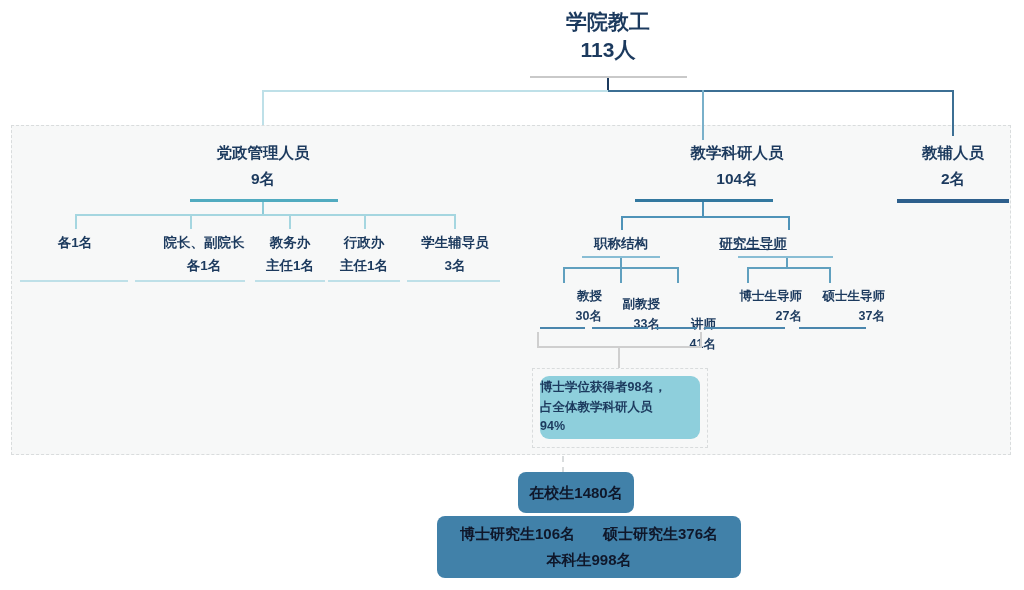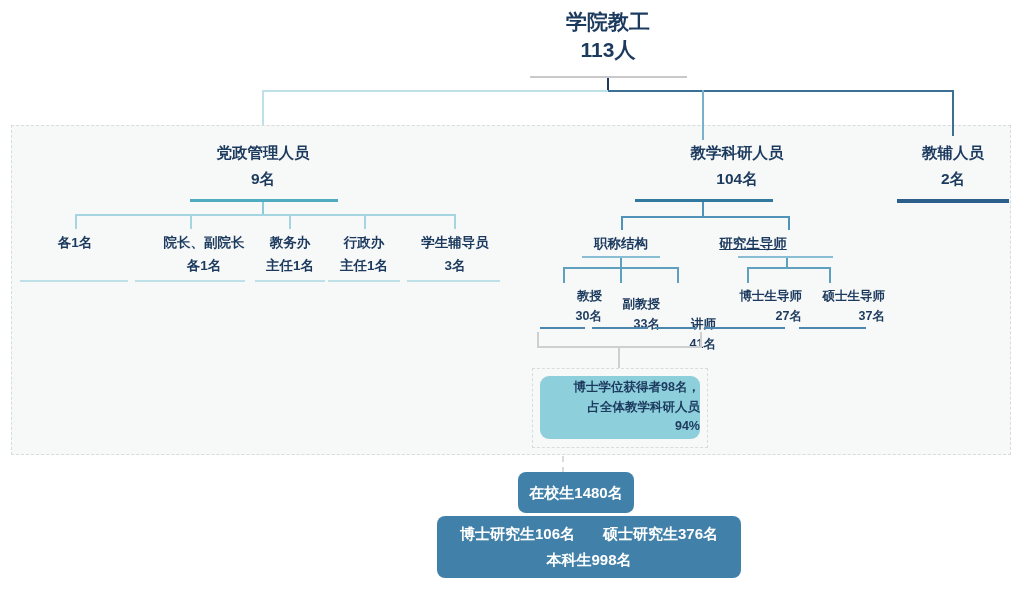--- a/index.html
+++ b/index.html
@@ -32,29 +32,29 @@
     border:1.5px dashed var(--dash);background:var(--panel);box-sizing:border-box;
   }
   .root-title{left:508px;top:8px;width:200px;font-size:21px;line-height:28px;}
   .branch-title{font-size:15.5px;line-height:26px;}
   .leaf{font-size:13.5px;line-height:23px;}
   .leaf-sm{font-size:12.5px;line-height:20px;text-align:right;}
   .group-title{font-size:13.5px;line-height:20px;}
   .callout-box{
     position:absolute;left:540px;top:376px;width:160px;height:63px;
     background:var(--callout);border-radius:9px;
-    display:flex;flex-direction:column;justify-content:center;align-items:flex-end;
+    display:flex;flex-direction:column;justify-content:center;align-items:flex-start;
     font-size:12.5px;line-height:19.5px;color:var(--text);
   }
   .callout-dash{
     position:absolute;left:532px;top:368px;width:176px;height:80px;
     border:1.5px dashed var(--dash);box-sizing:border-box;
   }
   .stu-box{
-    position:absolute;background:var(--stubox);border-radius:8px;color:#ffffff;
+    position:absolute;background:var(--stubox);border-radius:8px;color:#0f172a;
     display:flex;flex-direction:column;justify-content:center;align-items:center;
     font-size:15px;line-height:26px;
   }
   .dash-v{position:absolute;border-left:2px dashed var(--dash);width:0;}
 </style>
 </head>
 <body>
 
 <div class="canvas">
 

